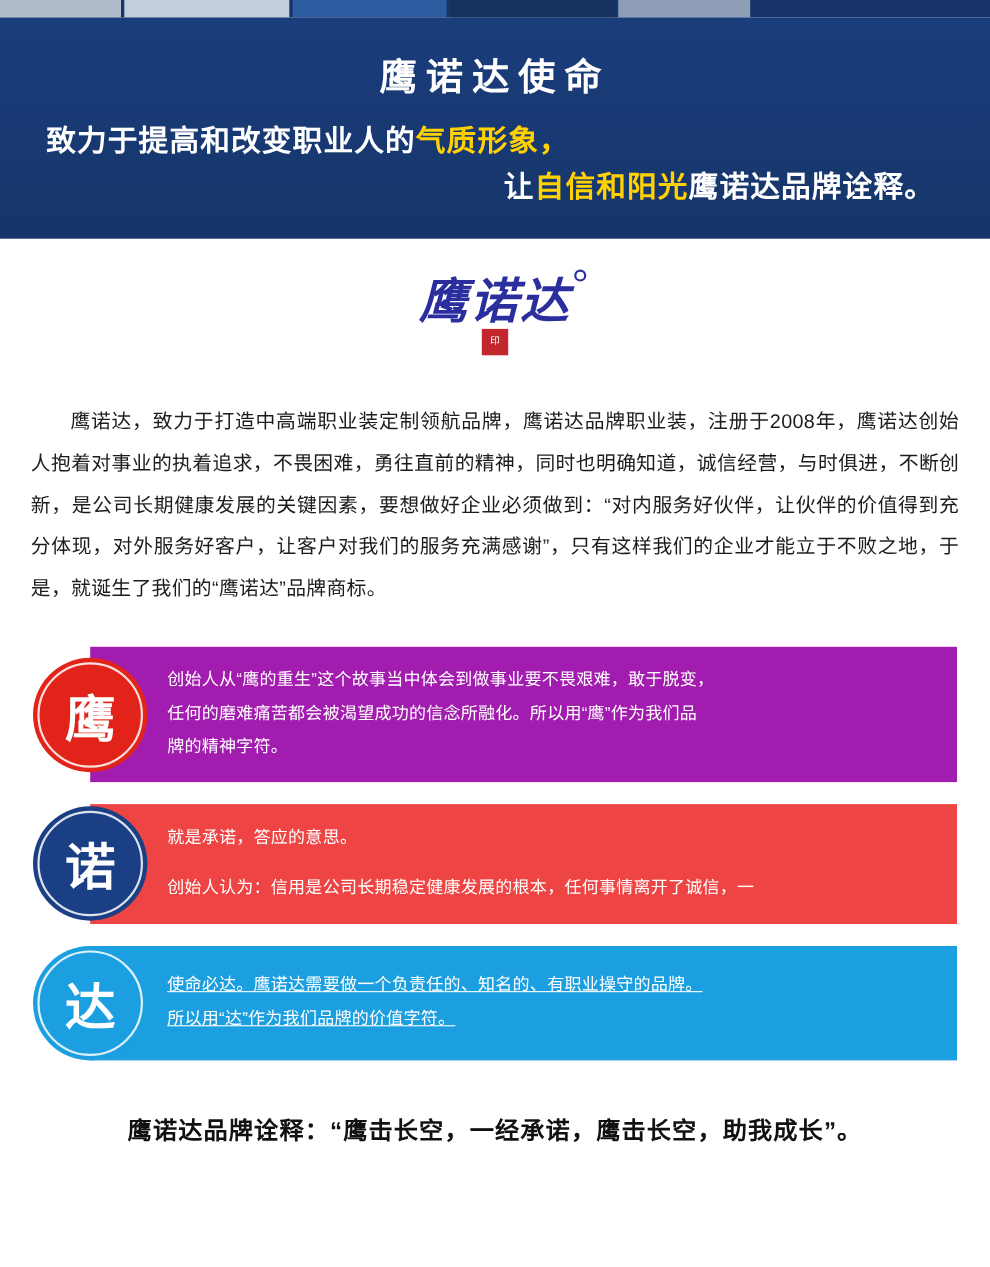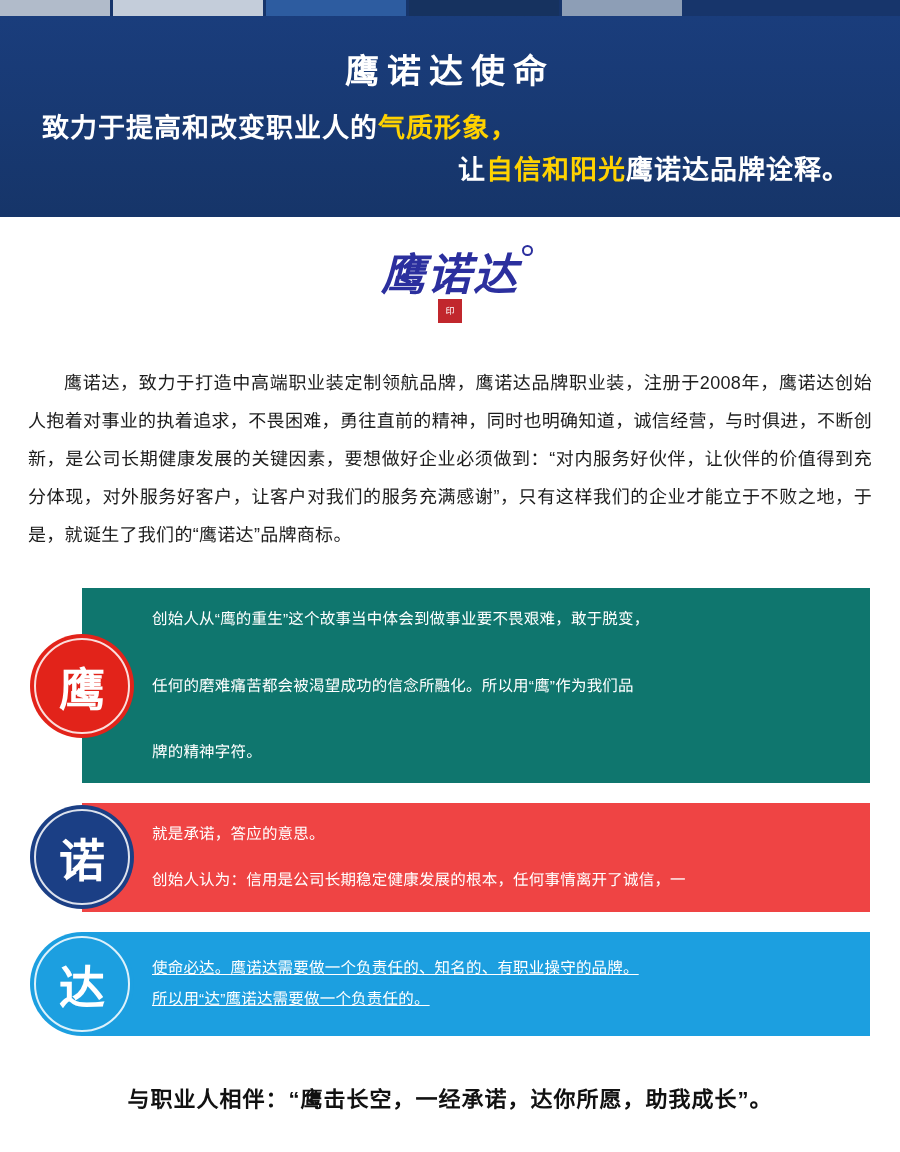--- a/index.html
+++ b/index.html
@@ -158,21 +158,21 @@
     padding: 16px 16px 16px 70px;
     color: #ffffff;
     font-size: 15.5px;
     line-height: 1.95;
     display: flex;
     flex-direction: column;
     justify-content: center;
     letter-spacing: 0.2px;
   }
   .row-red .char-badge { background: #e2231a; }
-  .row-red .char-body { background: #0f766e; gap: 36px; }
+  .row-red .char-body { background: #a21caf; }
   .row-navy .char-badge { background: #1b3f85; }
   .row-navy .char-body { background: #ef4444; gap: 16px; }
   .row-blue .char-badge { background: #1c9fe0; }
   .row-blue .char-body { background: #1c9fe0; text-decoration: underline; }
 
   
   .closing {
     margin: 44px 30px 0 30px;
     font-size: 22px;
     font-weight: bold;
@@ -238,21 +238,21 @@
           <div>创始人认为：信用是公司长期稳定健康发展的根本，任何事情离开了诚信，一</div>
         </div>
       </div>
       <div class="char-row row-blue">
         <div class="char-badge">
           <div class="ring"></div>
           <span>达</span>
         </div>
         <div class="char-body">
           <div>使命必达。鹰诺达需要做一个负责任的、知名的、有职业操守的品牌。</div>
-          <div>所以用“达”鹰诺达需要做一个负责任的。</div>
+          <div>所以用“达”作为我们品牌的价值字符。</div>
         </div>
       </div>
     </div>
 
-  <div class="closing">与职业人相伴：“鹰击长空，一经承诺，达你所愿，助我成长”。</div>
+  <div class="closing">鹰诺达品牌诠释：“鹰击长空，一经承诺，鹰击长空，助我成长”。</div>
 
   <div class="spacer-bottom"></div>
 </div>
 
 </body></html>

